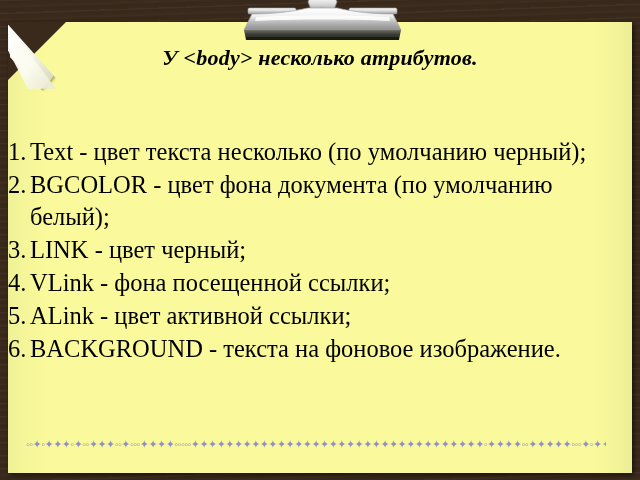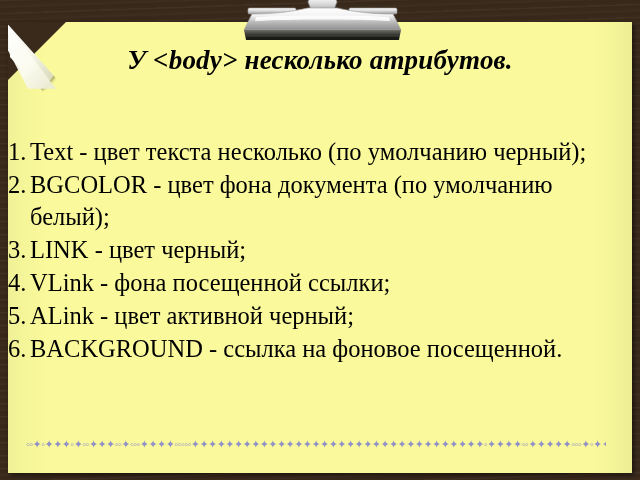--- a/index.html
+++ b/index.html
@@ -123,21 +123,21 @@
     pointer-events: none;
   }
 
   
   .title {
     position: absolute;
     left: 0;
     top: 45px;
     width: 640px;
     text-align: center;
-    font-size: 27px;
+    font-size: 22px;
     font-weight: bold;
     font-style: italic;
     color: #000000;
     letter-spacing: 0.2px;
     white-space: nowrap;
   }
 
   
   .list {
     position: absolute;
@@ -231,21 +231,21 @@
     </svg>
   </div>
 
   <div class="title">У &lt;body&gt; несколько атрибутов.</div>
 
   <ol class="list" id="attr-list">
       <li><span class="num">1.</span><span>Text - цвет текста несколько (по умолчанию черный);</span></li>
       <li><span class="num">2.</span><span>BGCOLOR - цвет фона документа (по умолчанию белый);</span></li>
       <li><span class="num">3.</span><span>LINK - цвет черный;</span></li>
       <li><span class="num">4.</span><span>VLink - фона посещенной ссылки;</span></li>
-      <li><span class="num">5.</span><span>ALink - цвет активной черный;</span></li>
-      <li><span class="num">6.</span><span>BACKGROUND - ссылка на фоновое посещенной.</span></li>
+      <li><span class="num">5.</span><span>ALink - цвет активной ссылки;</span></li>
+      <li><span class="num">6.</span><span>BACKGROUND - текста на фоновое изображение.</span></li>
     </ol>
 
   <div class="beads" style="color: rgb(140, 140, 200);">
     <span>◦◦✦◦✦✦✦◦✦◦◦✦✦✦◦◦✦◦◦◦✦✦✦✦◦◦◦◦◦✦✦✦✦✦✦✦✦✦✦✦✦✦✦✦✦✦✦✦✦✦✦✦✦✦✦✦✦✦✦✦✦✦✦◦✦✦✦✦◦◦✦✦✦✦✦◦◦◦✦◦✦✦✦✦◦✦✦◦◦✦✦✦✦◦◦✦✦✦✦✦✦✦◦✦◦</span>
   </div>
 
 </div>
 
 </body></html>

